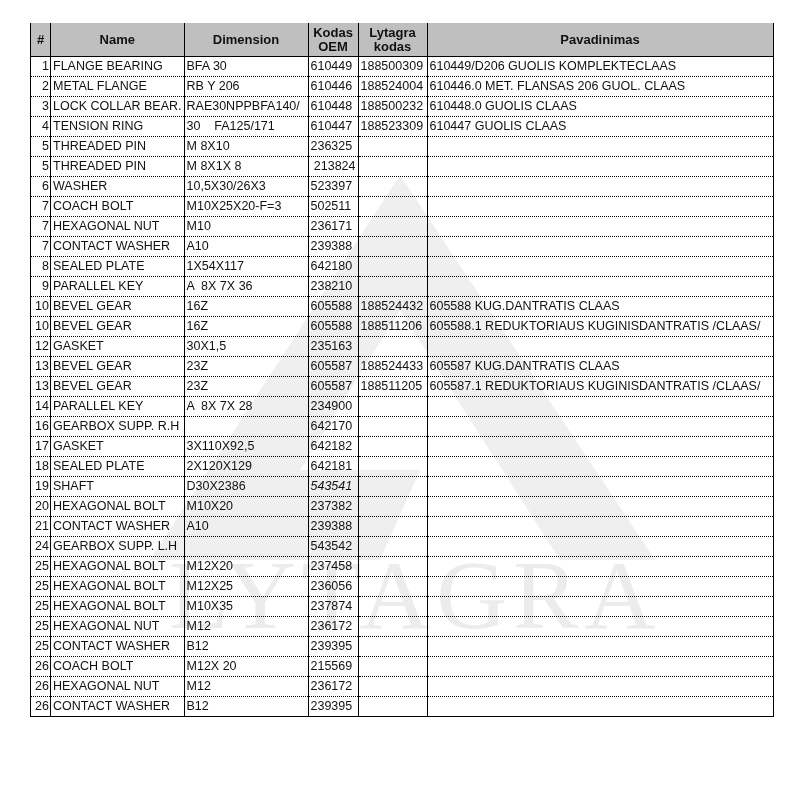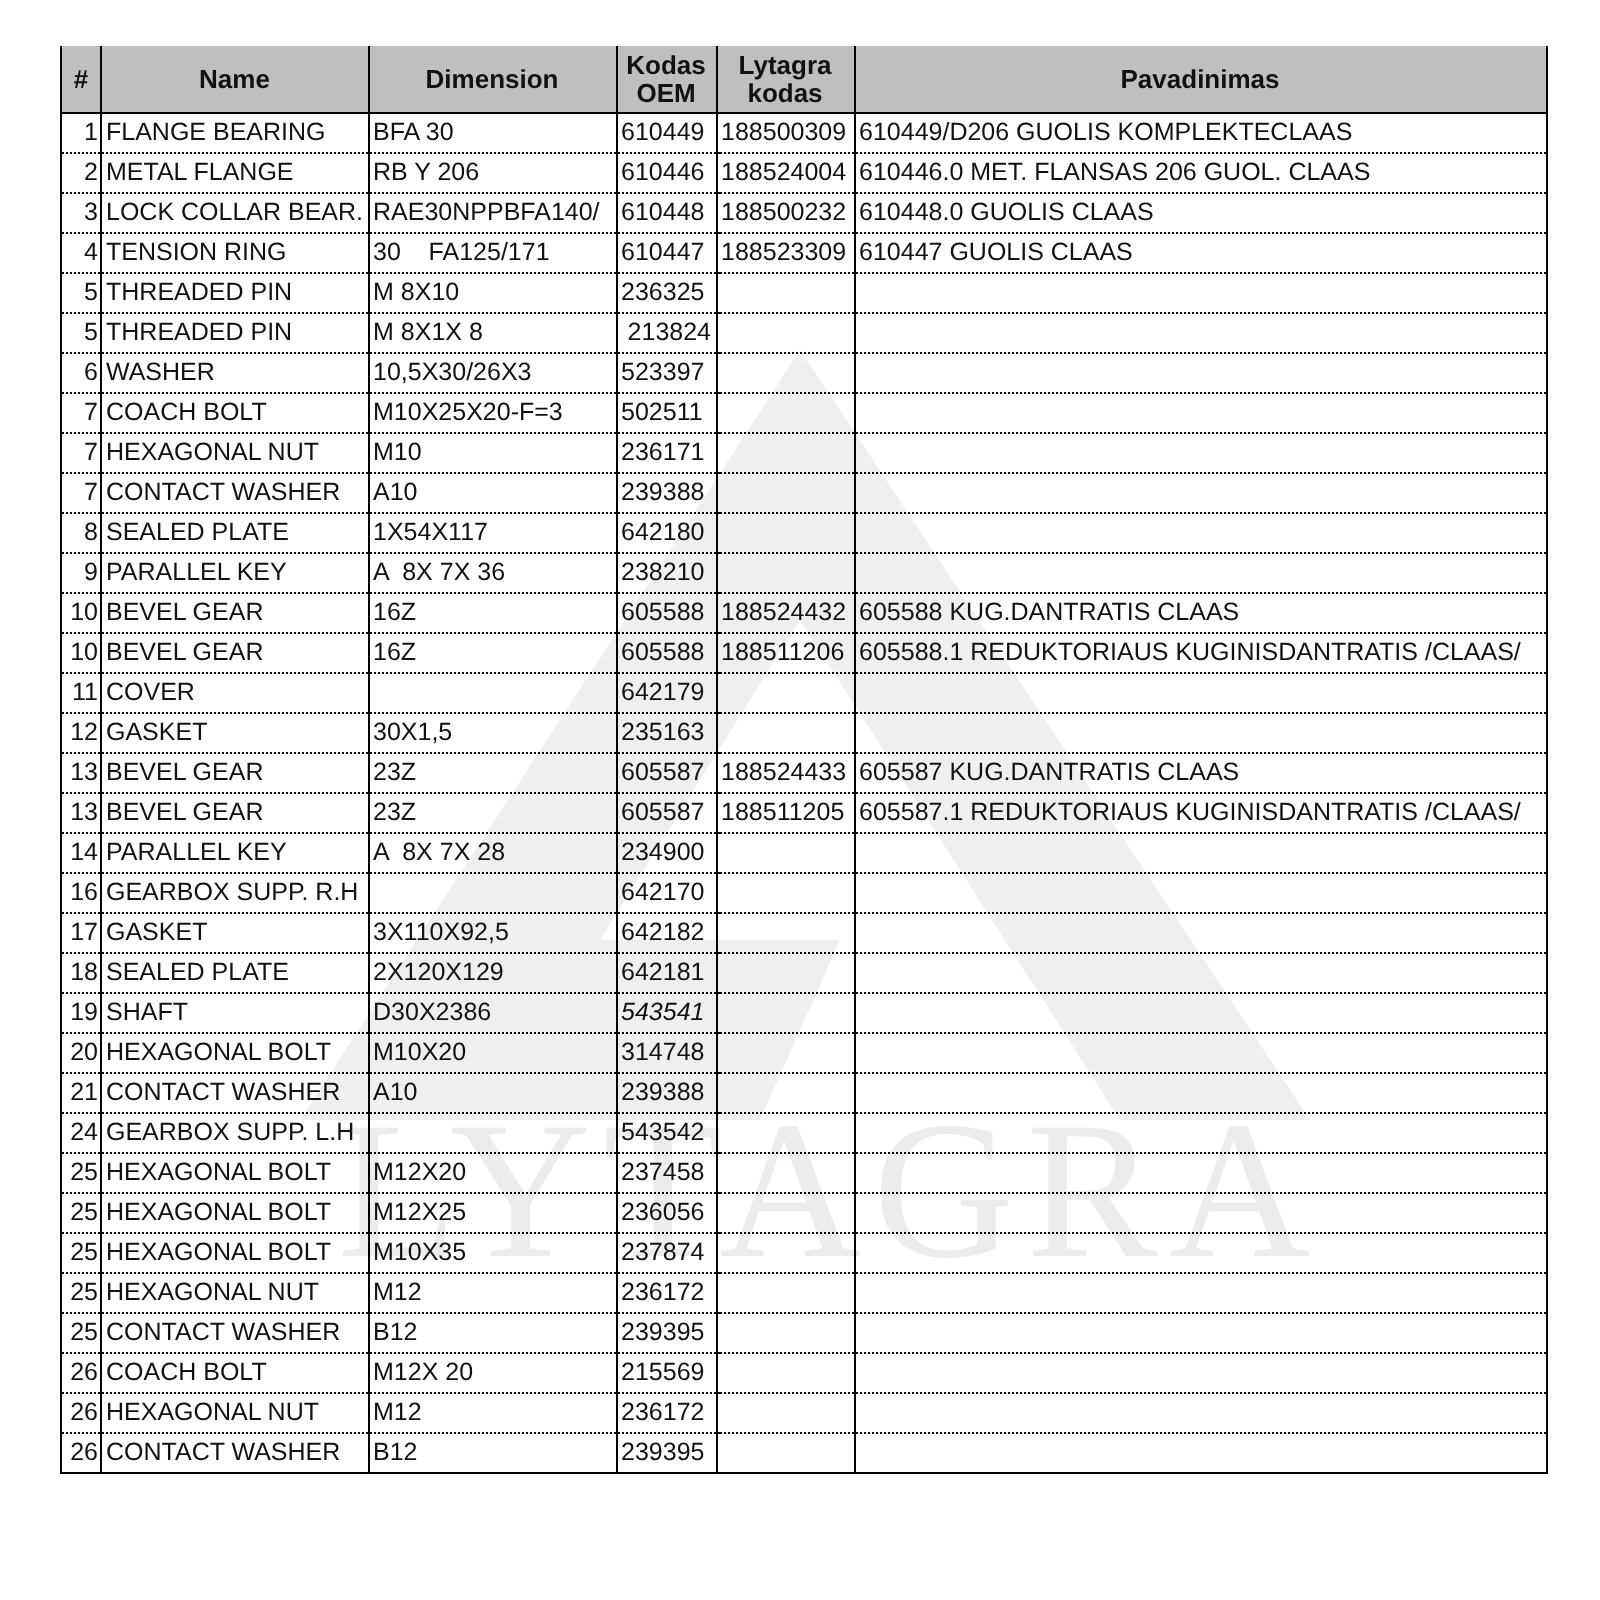--- a/index.html
+++ b/index.html
@@ -161,28 +161,20 @@
       </tr>
       <tr>
         <td class="num" style="white-space: pre;">10</td>
         <td style="white-space: pre;">BEVEL GEAR</td>
         <td style="white-space: pre;">16Z</td>
         <td class="oem" style="white-space: pre;">605588</td>
         <td style="white-space: pre;">188511206</td>
         <td style="white-space: pre;">605588.1 REDUKTORIAUS KUGINISDANTRATIS /CLAAS/</td>
       </tr>
       <tr>
-        <td class="num" style="white-space: pre;">11</td>
-        <td style="white-space: pre;">COVER</td>
-        <td style="white-space: pre;"></td>
-        <td class="oem" style="white-space: pre;">642179</td>
-        <td style="white-space: pre;"></td>
-        <td style="white-space: pre;"></td>
-      </tr>
-      <tr>
         <td class="num" style="white-space: pre;">12</td>
         <td style="white-space: pre;">GASKET</td>
         <td style="white-space: pre;">30X1,5</td>
         <td class="oem" style="white-space: pre;">235163</td>
         <td style="white-space: pre;"></td>
         <td style="white-space: pre;"></td>
       </tr>
       <tr>
         <td class="num" style="white-space: pre;">13</td>
         <td style="white-space: pre;">BEVEL GEAR</td>
@@ -236,21 +228,21 @@
         <td style="white-space: pre;">SHAFT</td>
         <td style="white-space: pre;">D30X2386</td>
         <td class="oem" style="white-space: pre; font-style: italic;">543541</td>
         <td style="white-space: pre;"></td>
         <td style="white-space: pre;"></td>
       </tr>
       <tr>
         <td class="num" style="white-space: pre;">20</td>
         <td style="white-space: pre;">HEXAGONAL BOLT</td>
         <td style="white-space: pre;">M10X20</td>
-        <td class="oem" style="white-space: pre;">314748</td>
+        <td class="oem" style="white-space: pre;">237382</td>
         <td style="white-space: pre;"></td>
         <td style="white-space: pre;"></td>
       </tr>
       <tr>
         <td class="num" style="white-space: pre;">21</td>
         <td style="white-space: pre;">CONTACT WASHER</td>
         <td style="white-space: pre;">A10</td>
         <td class="oem" style="white-space: pre;">239388</td>
         <td style="white-space: pre;"></td>
         <td style="white-space: pre;"></td>

